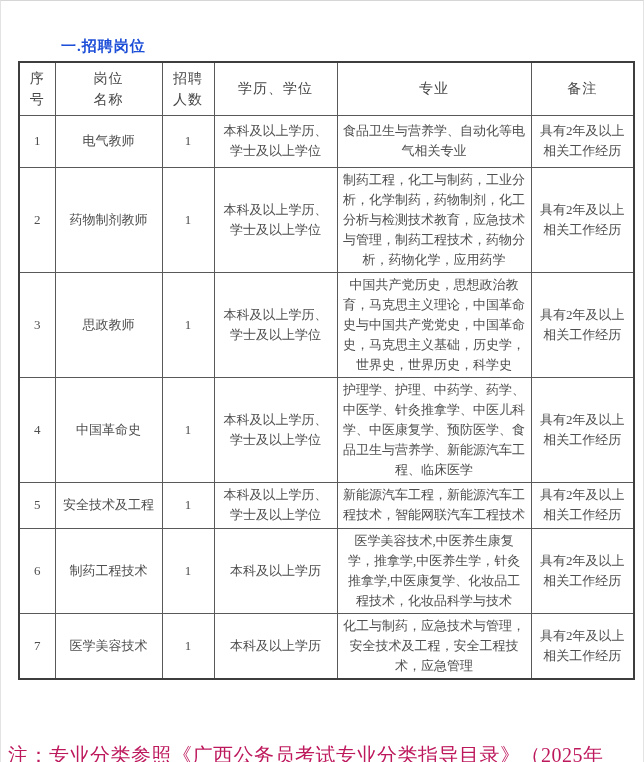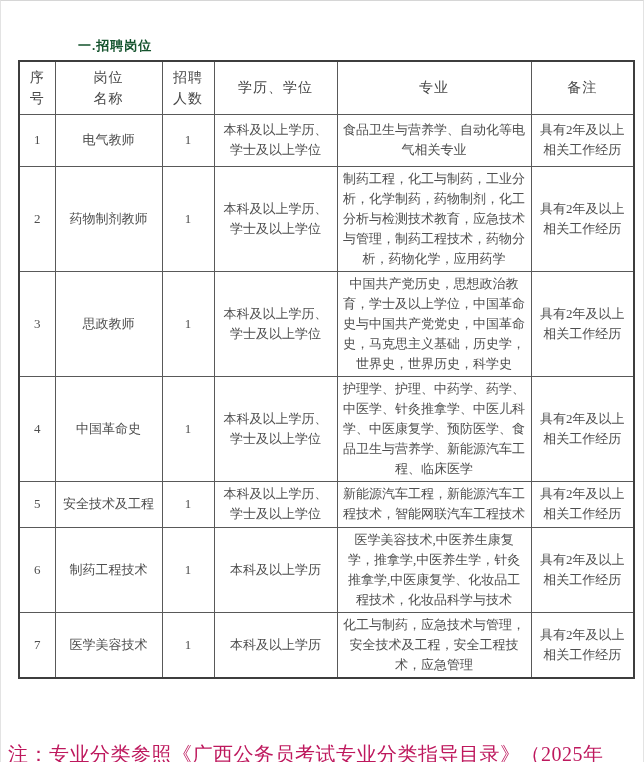--- a/index.html
+++ b/index.html
@@ -17,24 +17,24 @@
   .page {
     box-sizing: border-box;
     width: 644px;
     height: 762px;
     border-top: 1px solid #d6d6d6;
     border-left: 1px solid #e3e3e3;
     border-right: 1px solid #e3e3e3;
     background: #ffffff;
   }
   .section-title {
-    margin: 36px 0 0 77px;
-    font-size: 13px;
+    margin: 36px 0 0 60px;
+    font-size: 15px;
     font-weight: bold;
-    color: #14532d;
+    color: #1d4ed8;
     letter-spacing: 1px;
   }
   table.recruit {
     border-collapse: collapse;
     table-layout: fixed;
     width: 615px;
     margin: 5px 0 0 17px;
     border: 2px solid #3e3e3e;
   }
   table.recruit td, table.recruit th {
@@ -121,21 +121,21 @@
         <td class="col-edu">本科及以上学历、学士及以上学位</td>
         <td class="col-major">制药工程，化工与制药，工业分析，化学制药，药物制剂，化工分析与检测技术教育，应急技术与管理，制药工程技术，药物分析，药物化学，应用药学</td>
         <td class="col-remark">具有2年及以上相关工作经历</td>
       </tr>
 
       <tr class="r2">
         <td class="num">3</td>
         <td>思政教师</td>
         <td class="num">1</td>
         <td class="col-edu">本科及以上学历、学士及以上学位</td>
-        <td class="col-major">中国共产党历史，思想政治教育，学士及以上学位，中国革命史与中国共产党党史，中国革命史，马克思主义基础，历史学，世界史，世界历史，科学史</td>
+        <td class="col-major">中国共产党历史，思想政治教育，马克思主义理论，中国革命史与中国共产党党史，中国革命史，马克思主义基础，历史学，世界史，世界历史，科学史</td>
         <td class="col-remark">具有2年及以上相关工作经历</td>
       </tr>
 
       <tr class="r3">
         <td class="num">4</td>
         <td>中国革命史</td>
         <td class="num">1</td>
         <td class="col-edu">本科及以上学历、学士及以上学位</td>
         <td class="col-major">护理学、护理、中药学、药学、中医学、针灸推拿学、中医儿科学、中医康复学、预防医学、食品卫生与营养学、新能源汽车工程、临床医学</td>
         <td class="col-remark">具有2年及以上相关工作经历</td>

